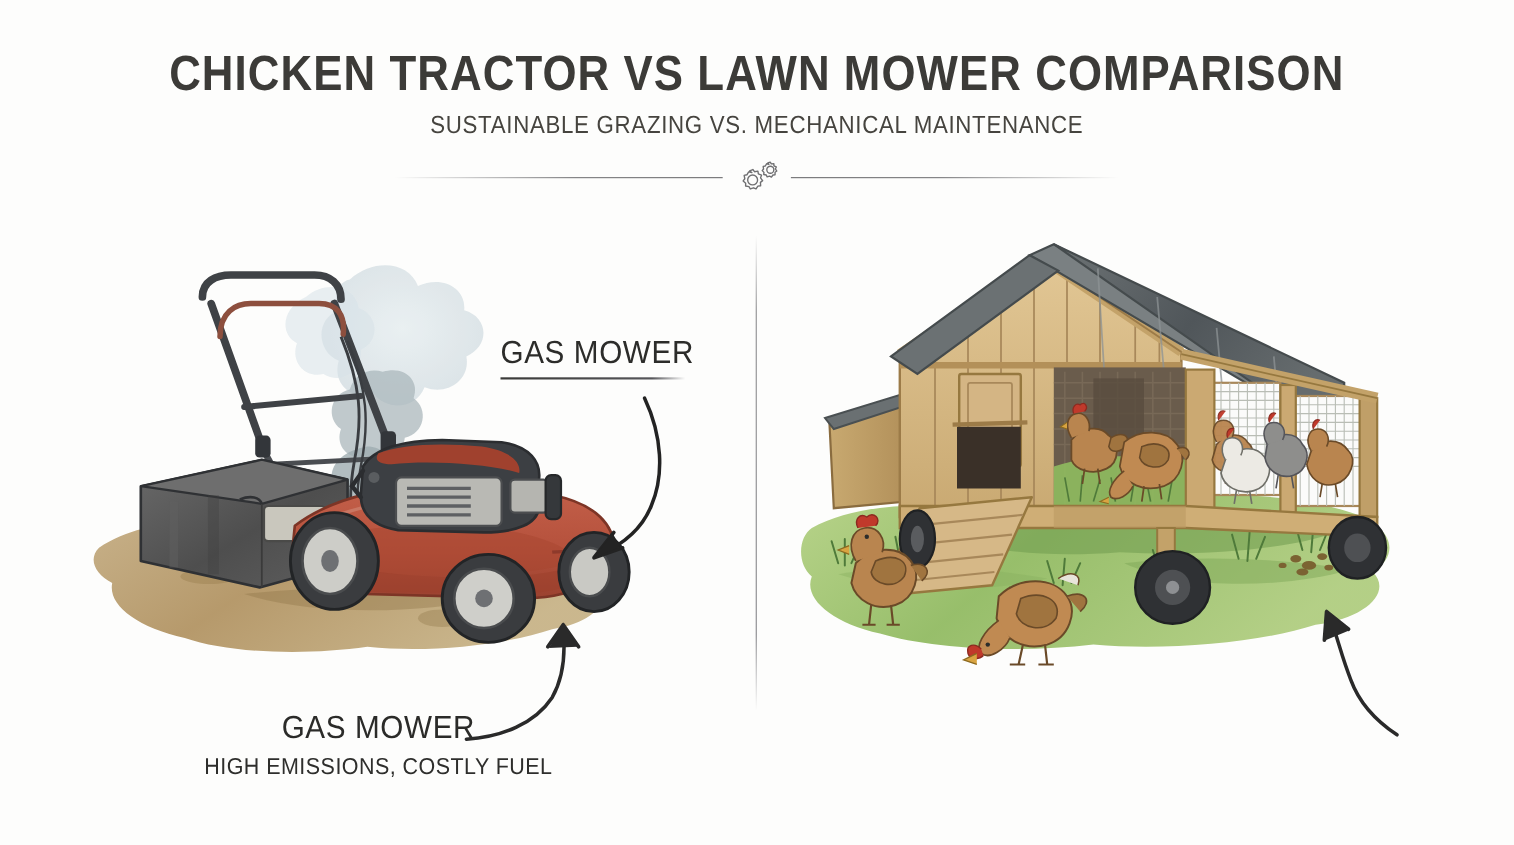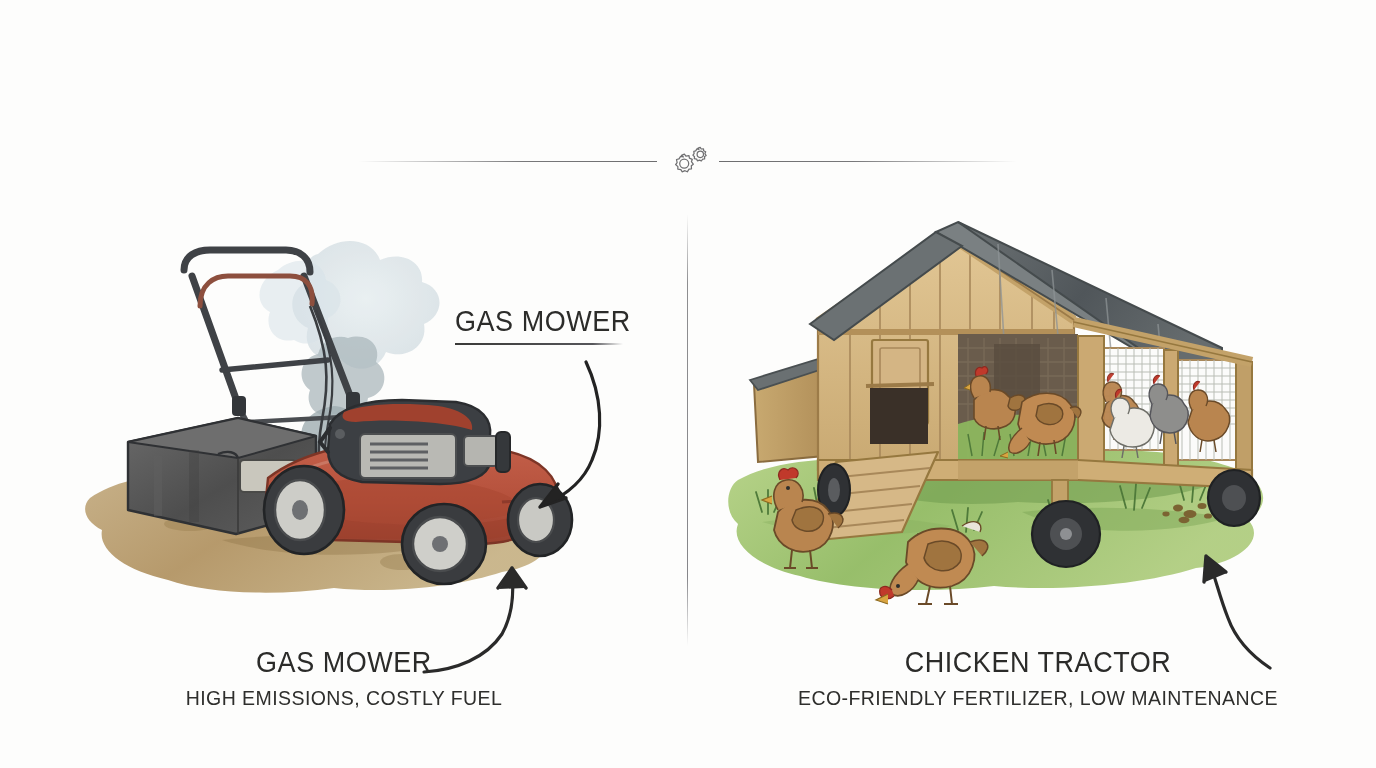--- a/index.html
+++ b/index.html
@@ -71,20 +71,24 @@
   
   .art{position:absolute;}
   .art svg{display:block;}
   .arrow{position:absolute;}
 </style>
 </head>
 <body>
 
 <div class="stage">
 
+  <div class="header">
+    <h1 class="title">CHICKEN TRACTOR VS LAWN MOWER COMPARISON</h1>
+    <p class="subtitle">SUSTAINABLE GRAZING VS. MECHANICAL MAINTENANCE</p>
+  </div>
 
   <div class="ornament">
     <div class="rule left"></div>
     <div class="gears">
       <svg width="62" height="44" viewBox="0 0 62 44">
         <g fill="none" stroke="#6f6f71" stroke-width="1.25" stroke-linejoin="round">
 
           <path d="M24.5 16.4l2.9-1.3 1.5 2.0 3.1-.5 .4 2.5 2.9 1.2-.9 2.4 1.9 2.5-2.0 1.6 .2 3.1-2.5 .3-1.7 2.6-2.3-1.1-2.9 1.1-1.2-2.2-3.1-.5 .1-2.5-2.3-2.1 1.5-2.0-.6-3.0 2.5-.6 1.6-2.6 2.9 .6z"></path>
           <circle cx="27.2" cy="24.6" r="4.5"></circle>
 
@@ -537,18 +541,14 @@
       <path d="M46 16 L44 42 M46 16 L66 32" fill="none" stroke="#2a2a2a" stroke-width="3.4" stroke-linecap="round"></path>
       <path d="M46 16 L45 42 L67 33 Z" fill="#2a2a2a"></path>
     </svg>
   </div>
 
   <div class="caption left">
     <div class="cap-title">GAS MOWER</div>
     <div class="cap-sub">HIGH EMISSIONS, COSTLY FUEL</div>
   </div>
 
-  <div class="caption right">
-    <div class="cap-title">CHICKEN TRACTOR</div>
-    <div class="cap-sub">ECO-FRIENDLY FERTILIZER, LOW MAINTENANCE</div>
-  </div>
 
 </div>
 
 </body></html>

